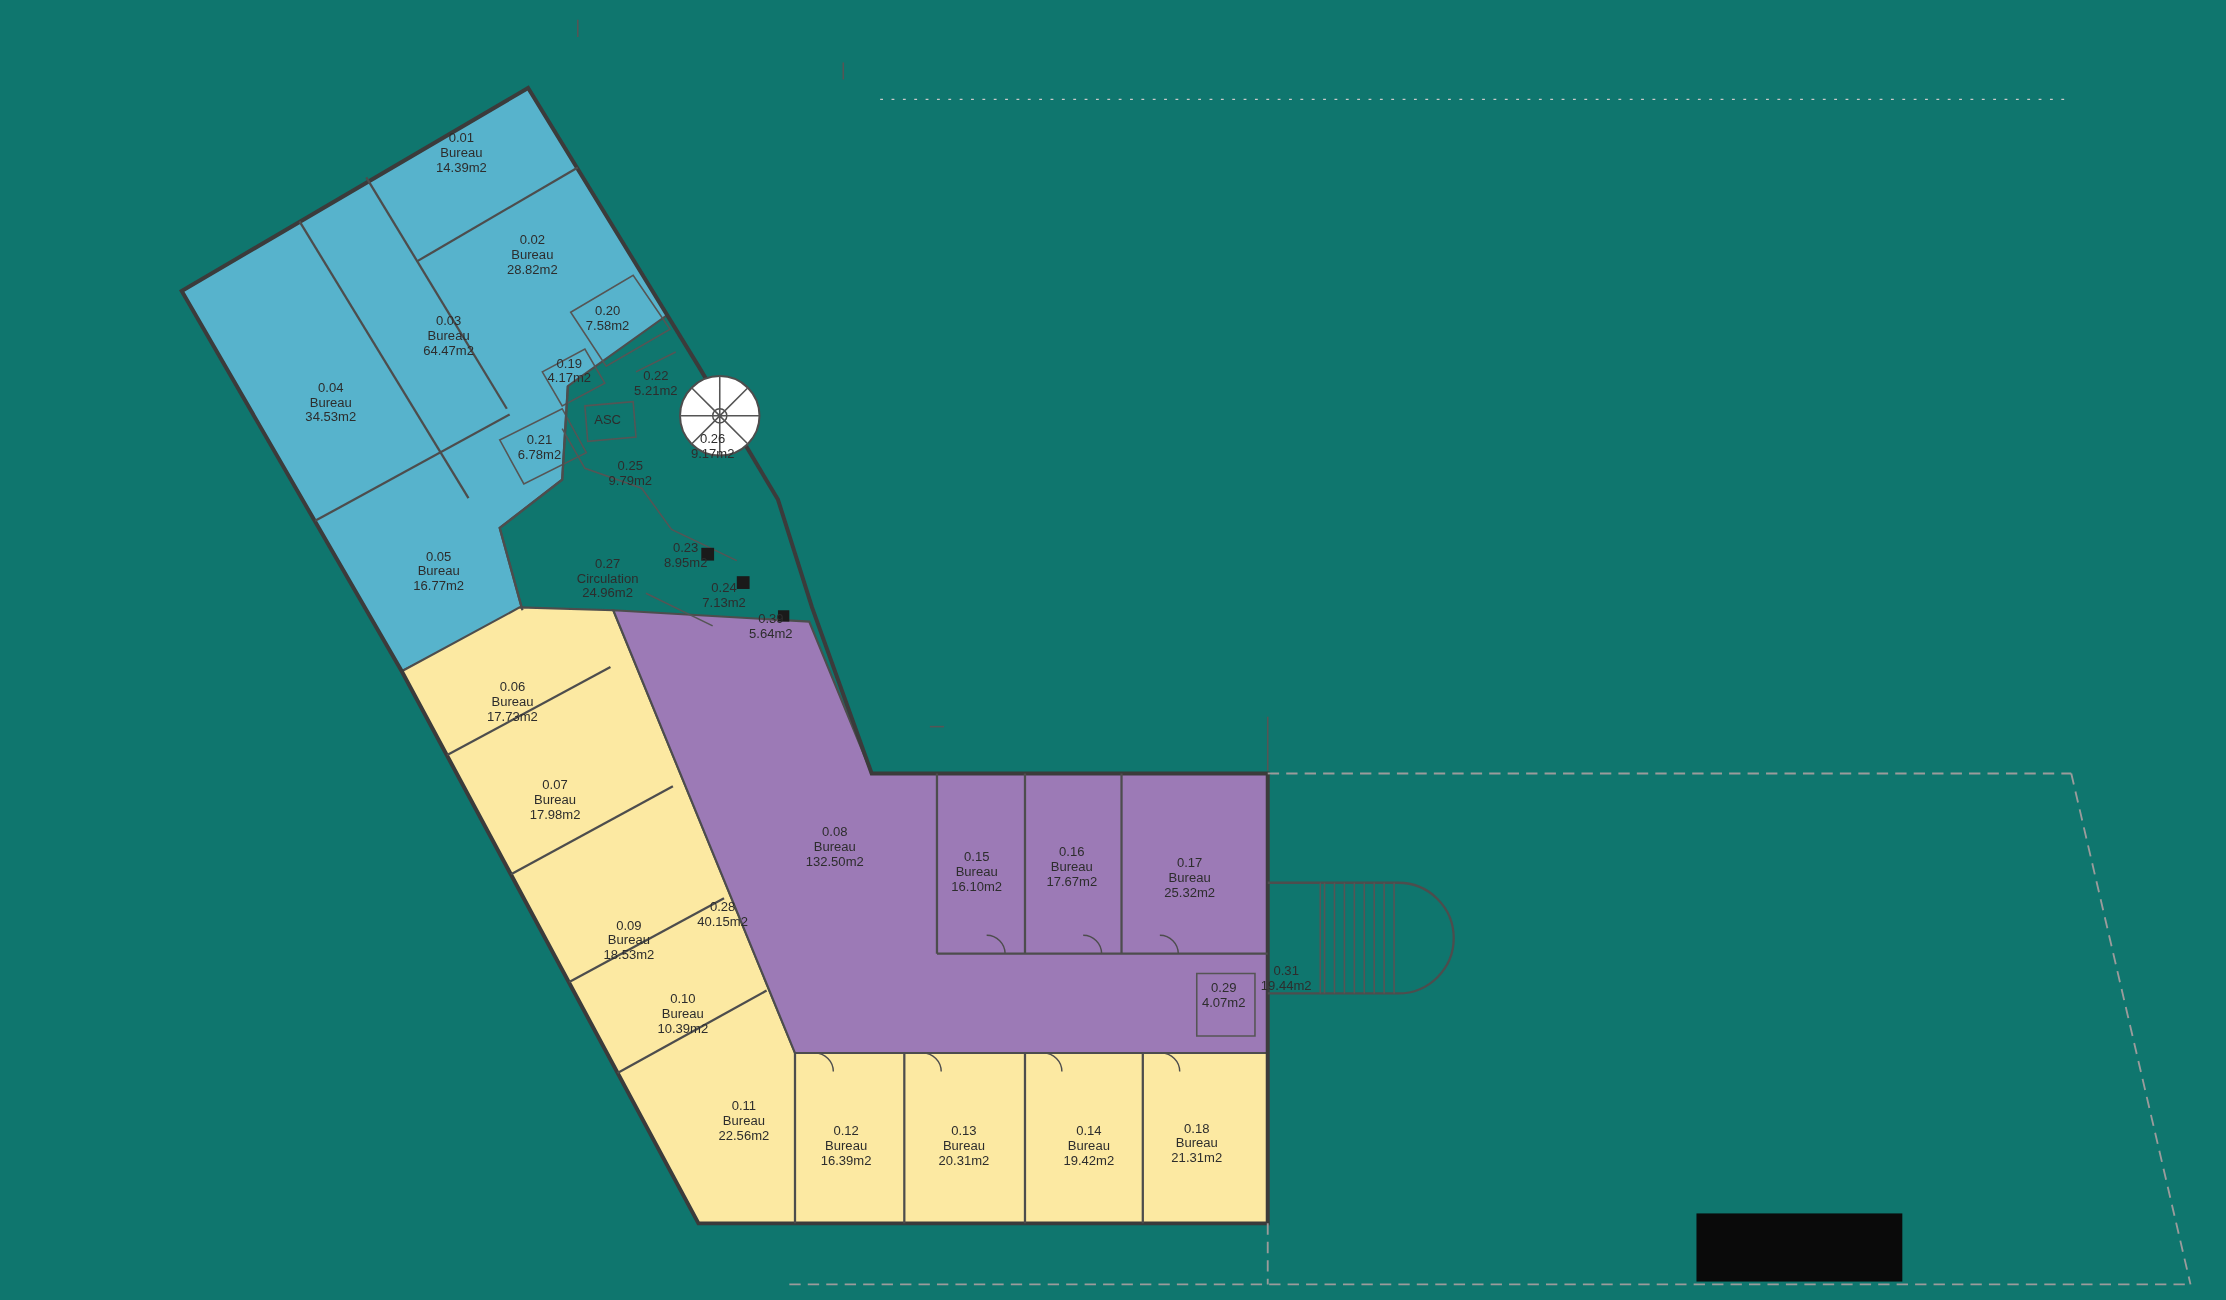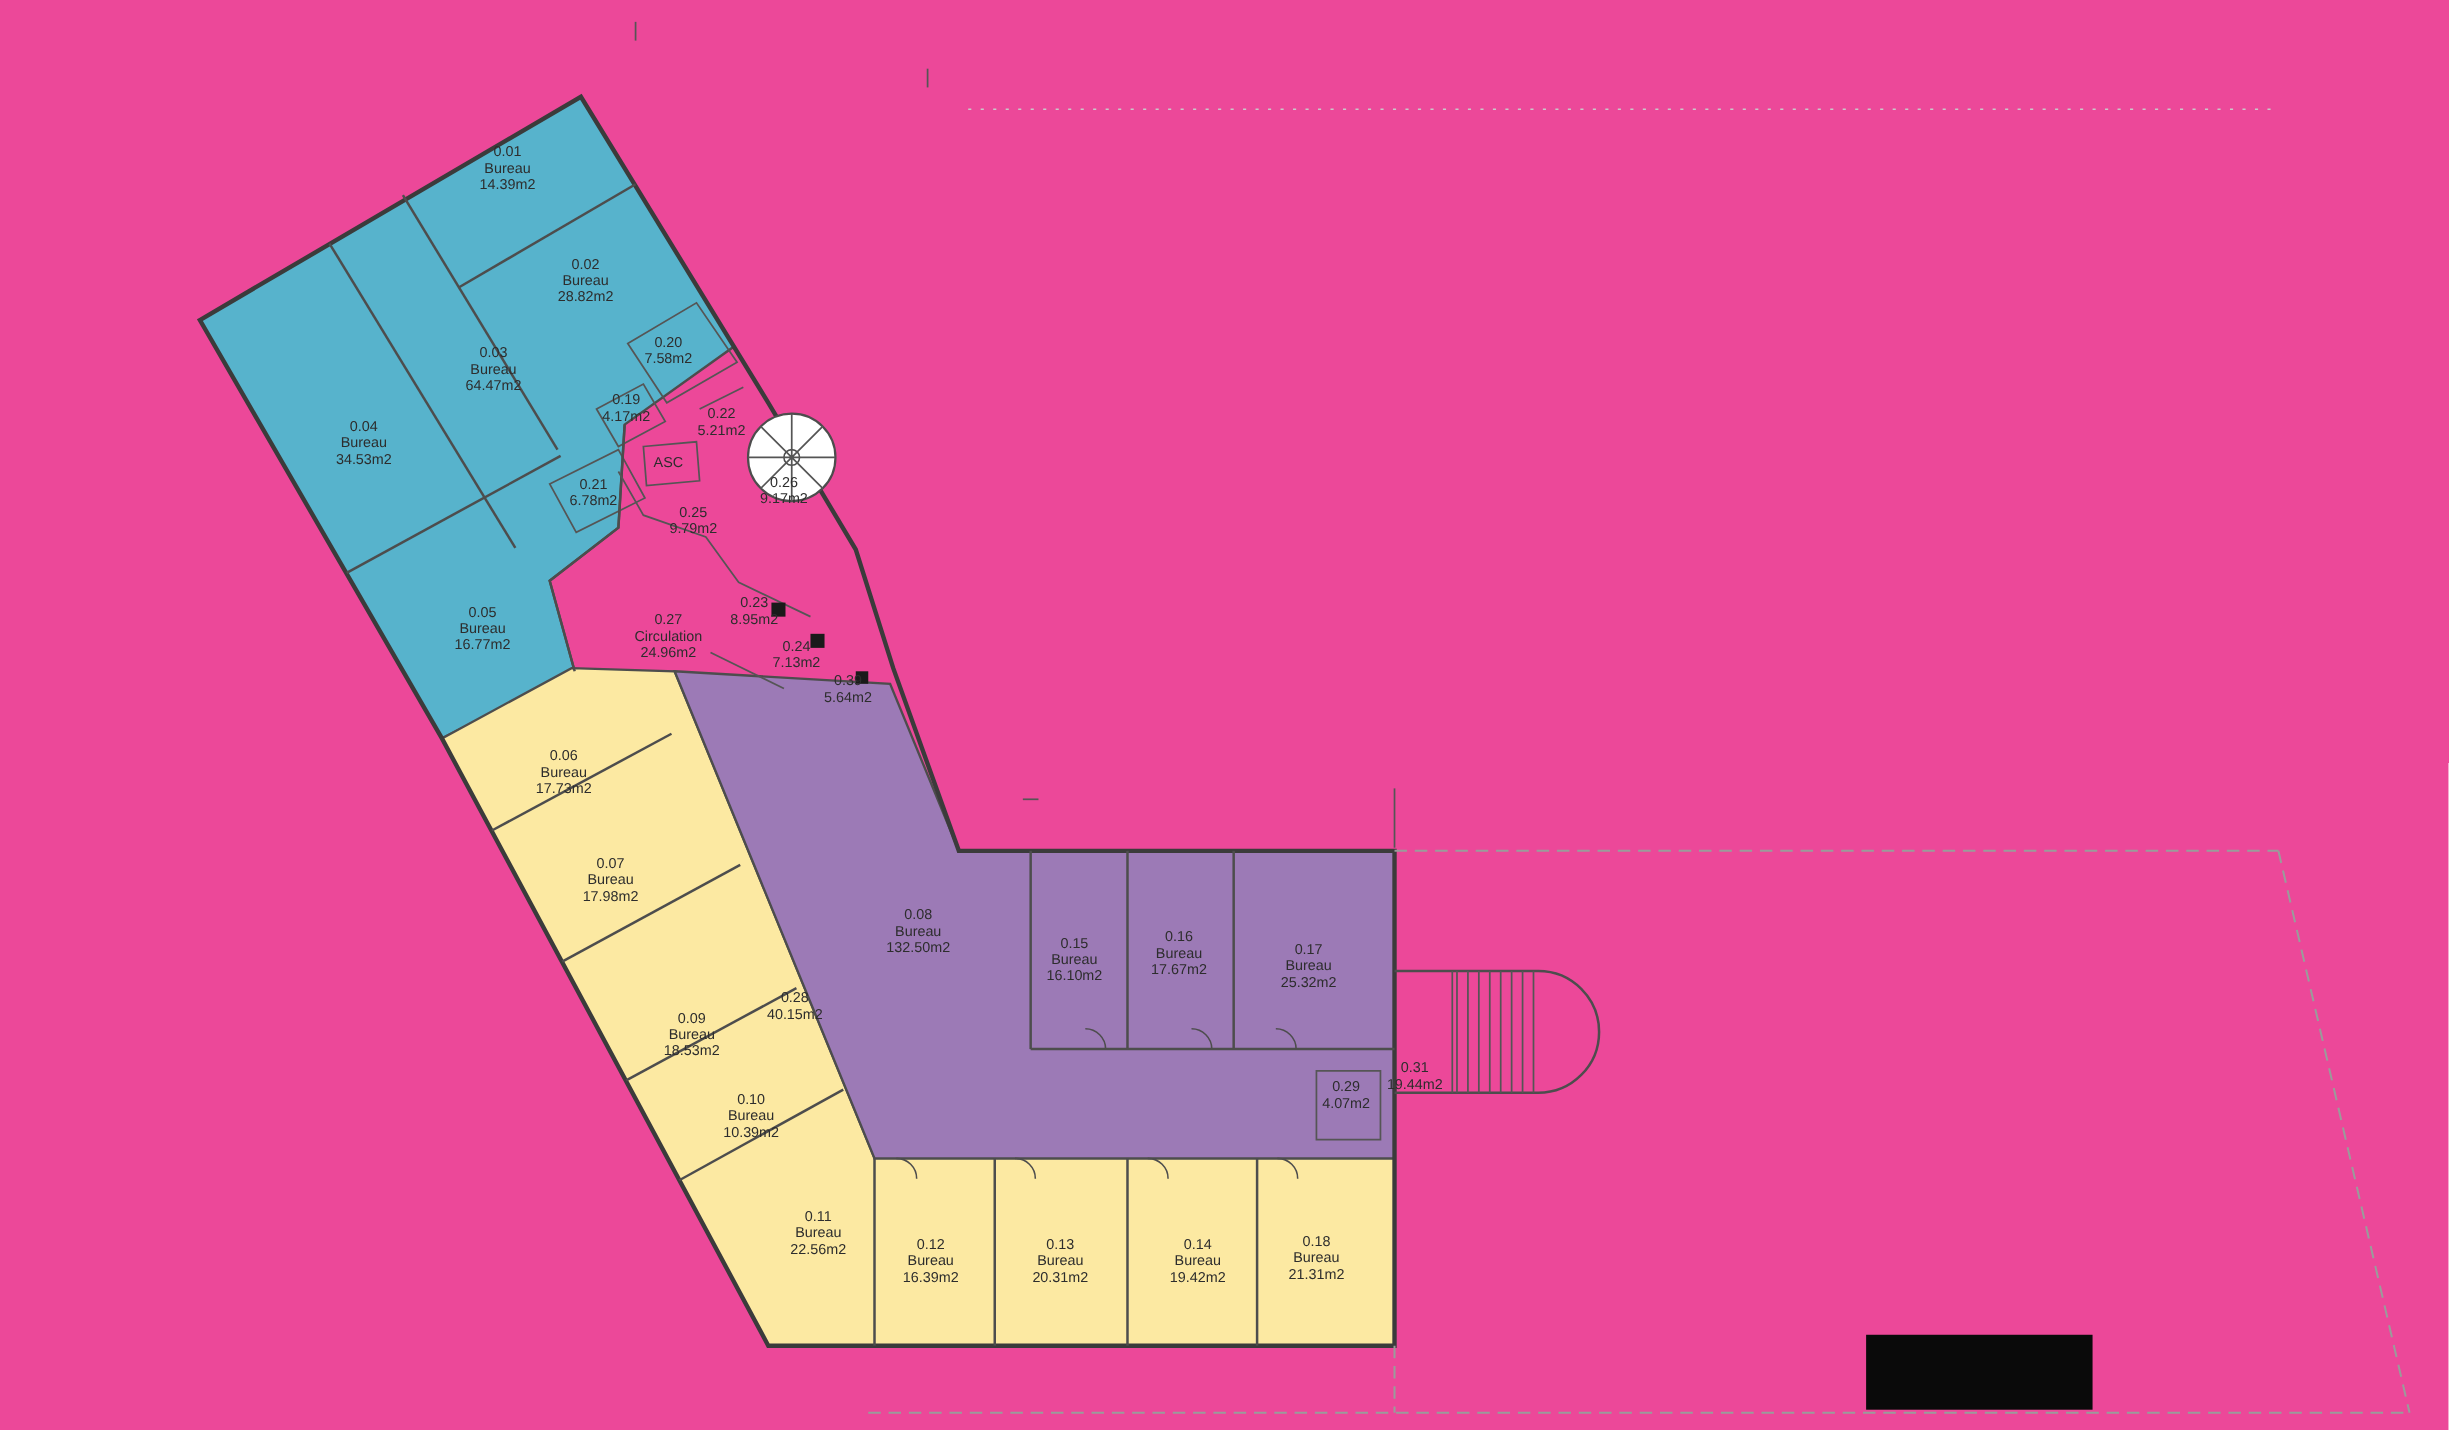--- a/index.html
+++ b/index.html
@@ -1,16 +1,16 @@
 <!DOCTYPE html>
 <html><head>
 <meta charset="utf-8">
 <style>
   html,body{margin:0;padding:0;background:#ffffff;}
-  #canvas{position:relative;width:2226px;height:1300px;background:#ec4899;overflow:hidden;}
+  #canvas{position:relative;width:2226px;height:1300px;background:#0f766e;overflow:hidden;}
   #plan{position:absolute;left:0;top:0;width:2226px;height:1300px;}
   .room-label{font-family:"Liberation Sans",sans-serif;font-size:9.2px;fill:#2d2d2d;text-anchor:middle;}
   .wall-ext{fill:none;stroke:#3b3b3b;stroke-width:2.8;stroke-linejoin:miter;}
   .wall-int{fill:none;stroke:#4d4d4d;stroke-width:1.6;}
   .wall-thin{fill:none;stroke:#555;stroke-width:1.1;}
   .zone{stroke:#4d4d4d;stroke-width:1.5;}
   .dash{fill:none;stroke:#9b9b9b;stroke-width:1.3;stroke-dasharray:8 5;}
   .faint{fill:none;stroke:#c9c9c9;stroke-width:1;stroke-dasharray:2 6;}
   .fixture{fill:#1a1a1a;stroke:none;}
   .door{fill:none;stroke:#4d4d4d;stroke-width:1;}

